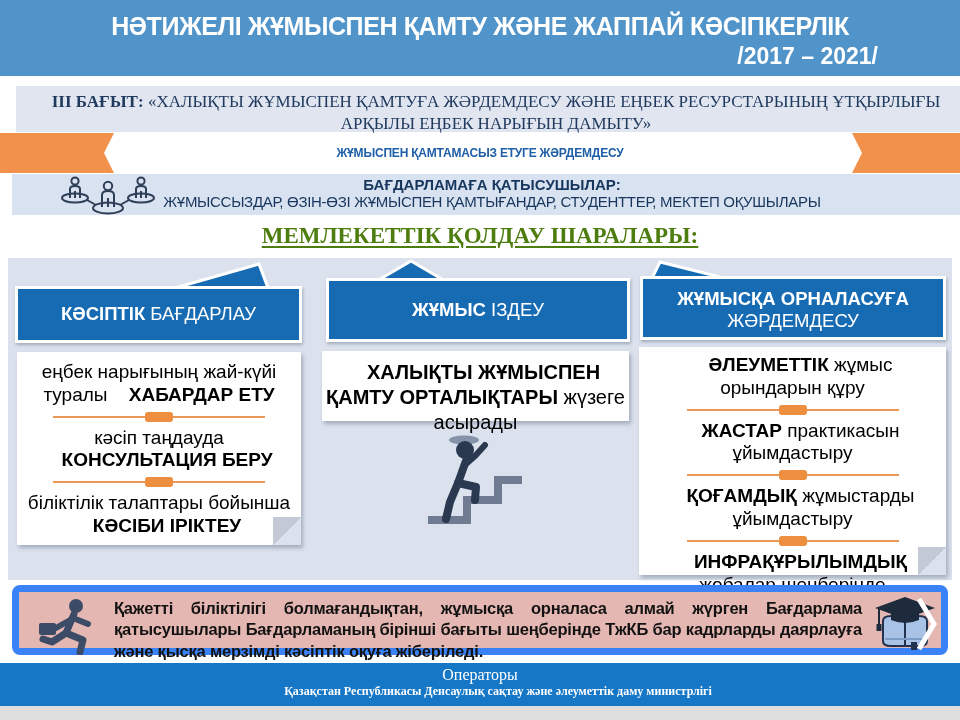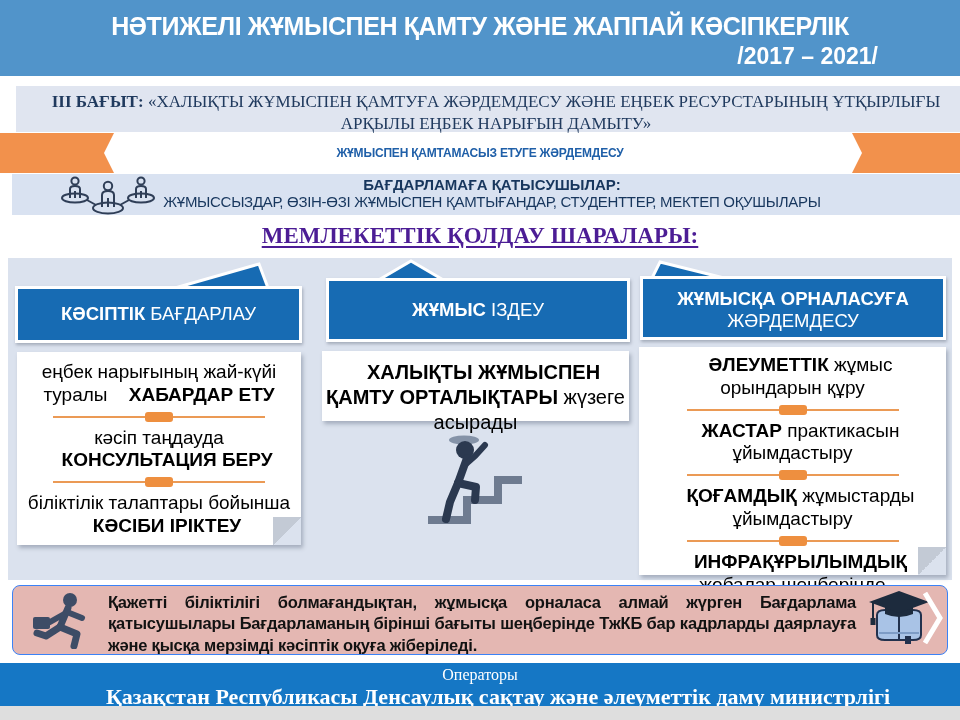--- a/index.html
+++ b/index.html
@@ -27,21 +27,21 @@
 
   
   .participants{position:absolute;left:12px;top:174px;width:960px;height:41px;background:#d9e2f1;
                 color:#17365d;text-align:center;}
   .participants .p-title{padding-top:2px;font-weight:bold;font-size:15px;}
   .participants .p-list{font-size:15px;letter-spacing:-0.3px;}
   .people-icon{position:absolute;left:44px;top:1px;}
 
   
   .support-heading{position:absolute;left:0;top:223px;width:100%;text-align:center;
-                   font-family:"Liberation Serif",serif;font-weight:bold;font-size:23px;color:#4c1d95;}
+                   font-family:"Liberation Serif",serif;font-weight:bold;font-size:23px;color:#4d7c0f;}
   .support-heading span{text-decoration:underline;text-underline-offset:3px;}
 
   
   .panel{position:absolute;left:8px;top:258px;width:944px;height:322px;background:#dbe2ee;}
 
   .pointer{position:absolute;}
   .col-header{position:absolute;background:#176bb3;border:3px solid #fff;box-sizing:border-box;
               color:#fff;text-align:center;font-size:18.5px;box-shadow:1px 2px 3px rgba(60,70,90,.35);}
   .ch1{left:15px;top:286px;width:287px;height:57px;line-height:50px;}
   .ch2{left:326px;top:278px;width:304px;height:64px;line-height:57px;}
@@ -60,32 +60,32 @@
 
   .divider{position:relative;width:212px;height:10px;margin:5px auto;}
   .divider .line{position:absolute;left:0;right:0;top:4px;height:2px;background:#eb9a55;}
   .divider .pill{position:absolute;left:50%;top:0;margin-left:-14px;width:28px;height:10px;
                  background:#ee8f3f;border-radius:3px;}
 
   .stairs-icon{position:absolute;left:412px;top:428px;}
 
   
   .note{position:absolute;left:12px;top:585px;width:936px;height:70px;background:#e4b7b2;
-        border:1px solid #3b82f6;border-radius:8px;box-sizing:border-box;}
+        border:7px solid #3b82f6;border-radius:8px;box-sizing:border-box;}
   .note-text{position:absolute;left:95px;top:6px;width:748px;color:#121212;font-weight:bold;
              font-size:16.5px;line-height:1.3;text-align:justify;letter-spacing:-0.2px;}
   .run-icon{position:absolute;left:16px;top:5px;}
   .grad-icon{position:absolute;left:852px;top:3px;}
   .chev-icon{position:absolute;right:3px;top:6px;}
 
   
   .footer{position:absolute;left:0;top:663px;width:960px;height:43px;background:#1577c5;
           color:#fff;text-align:center;font-family:"Liberation Serif",serif;}
   .footer .f1{padding-top:3px;font-size:16px;}
-  .footer .f2{font-size:22px;font-weight:bold;padding-left:36px;}
+  .footer .f2{font-size:12px;font-weight:bold;padding-left:36px;}
   .bottom-strip{position:absolute;left:0;bottom:0;width:960px;height:14px;background:#dedede;}
 </style>
 </head>
 <body>
 
 <div class="slide">
 
   <div class="top-header">
     <div class="top-title">НӘТИЖЕЛІ ЖҰМЫСПЕН ҚАМТУ ЖӘНЕ ЖАППАЙ КӘСІПКЕРЛІК</div>
     <div class="top-years">/2017 – 2021/</div>

